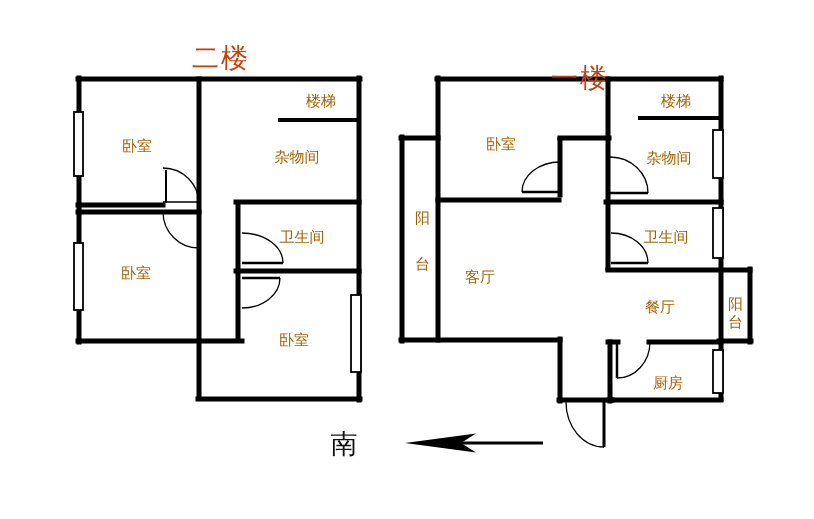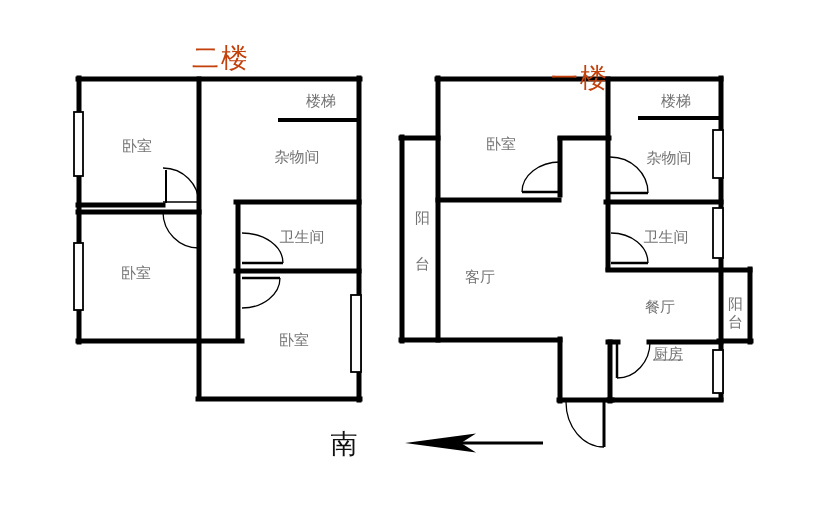--- a/index.html
+++ b/index.html
@@ -16,21 +16,21 @@
     transform:translate(-50%,-50%);
     font-size:27px;
     color:#c2410c;
     letter-spacing:2px;
     white-space:nowrap;
   }
   .room-label{
     position:absolute;
     transform:translate(-50%,-50%);
     font-size:15px;
-    color:#737373;
+    color:#a16207;
     white-space:nowrap;
   }
   .room-label.vertical{
     writing-mode:vertical-rl;
     text-orientation:upright;
     transform:translate(-50%,0);
     white-space:normal;
   }
   .v-wide{letter-spacing:45px;}
   .v-narrow{letter-spacing:17px;}
@@ -140,17 +140,17 @@
   <div class="room-label" style="left:294px;top:340px;">卧室</div>
 
   <div class="room-label" style="left:501px;top:144px;">卧室</div>
   <div class="room-label" style="left:676px;top:101px;">楼梯</div>
   <div class="room-label" style="left:669px;top:158px;">杂物间</div>
   <div class="room-label vertical v-wide" style="left:422px;top:199px;">阳台</div>
   <div class="room-label" style="left:480px;top:277px;">客厅</div>
   <div class="room-label" style="left:666px;top:237px;">卫生间</div>
   <div class="room-label" style="left:660px;top:307px;text-align:right;">餐厅</div>
   <div class="room-label vertical v-narrow" style="left:735px;top:285px;">阳台</div>
-  <div class="room-label" style="left:668px;top:354px;text-decoration:underline;">厨房</div>
+  <div class="room-label" style="left:668px;top:383px;">厨房</div>
 
   <div class="compass-label" style="left:344px;top:444px;">南</div>
 
 </div>
 
 </body></html>

